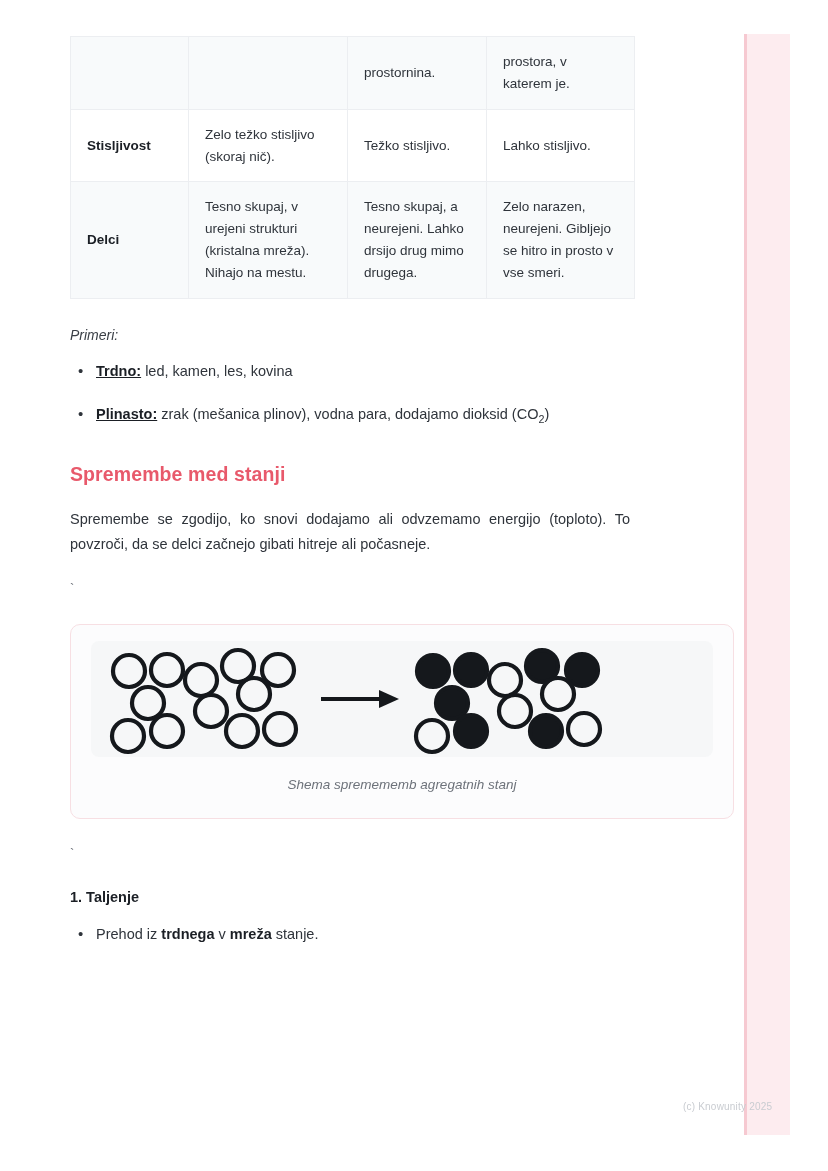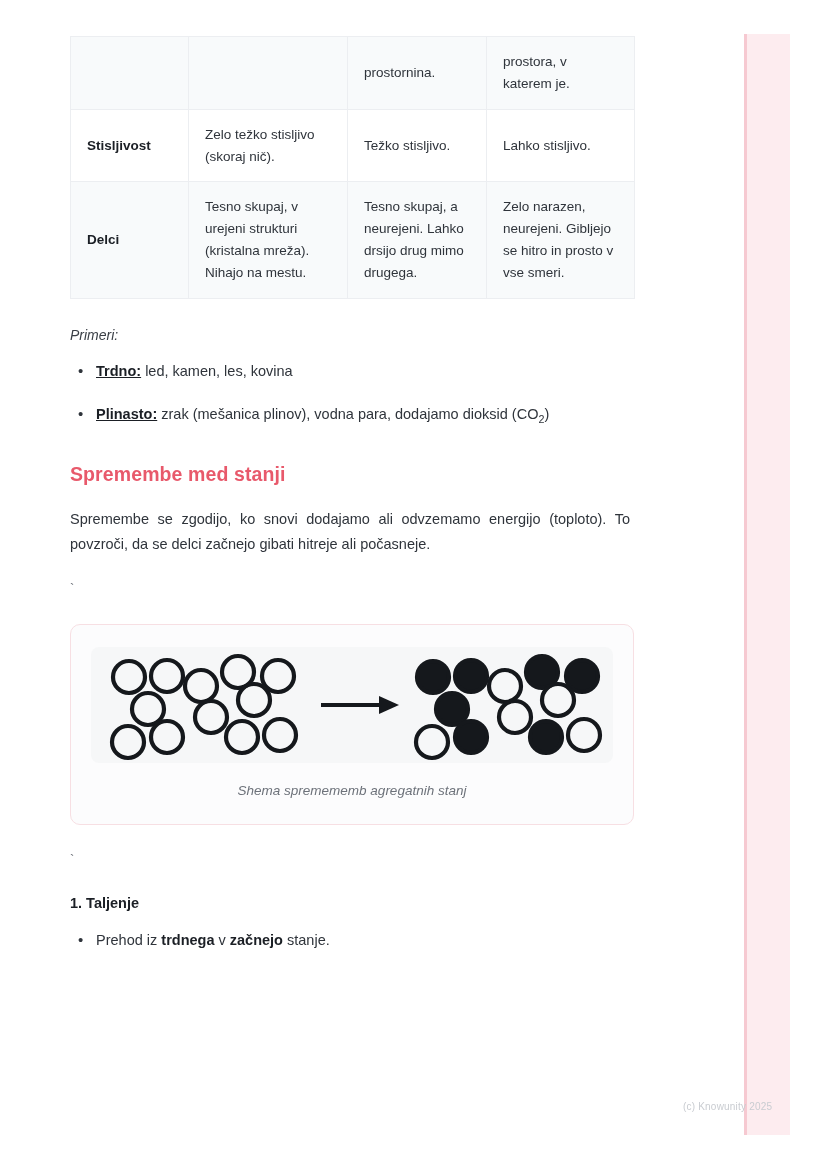--- a/index.html
+++ b/index.html
@@ -113,26 +113,26 @@
     font-size: 13px;
     color: #6d727a;
     margin: 26px 0 0 0;
     line-height: 1;
     height: 12px;
   }
 
   
   .fig-card {
     margin-top: 30px;
-    width: 564px;
+    width: 664px;
     box-sizing: border-box;
     border: 1px solid #f7dfe3;
     border-radius: 10px;
     background: #fcfcfd;
-    padding: 22px 20px 26px 20px;
+    padding: 16px 20px 26px 20px;
   }
   .fig-panel {
     background: #f6f7f8;
     border-radius: 8px;
     height: 116px;
     position: relative;
   }
   .fig-caption {
     text-align: center;
     font-style: italic;
@@ -275,19 +275,19 @@
       </svg>
     </div>
     <div class="fig-caption">Shema spremememb agregatnih stanj</div>
   </div>
 
   <div class="tick" style="margin-top:28px;">`</div>
 
   <h3 class="step-title">1. Taljenje</h3>
   <ul class="step-list">
     <li>
-      <span>Prehod iz </span><b>trdnega</b><span> v </span><b>začnejo</b><span> stanje.</span>
+      <span>Prehod iz </span><b>trdnega</b><span> v </span><b>mreža</b><span> stanje.</span>
     </li>
   </ul>
 
 </div>
 
 <div id="watermark">(c) Knowunity 2025</div>
 
 </body></html>

